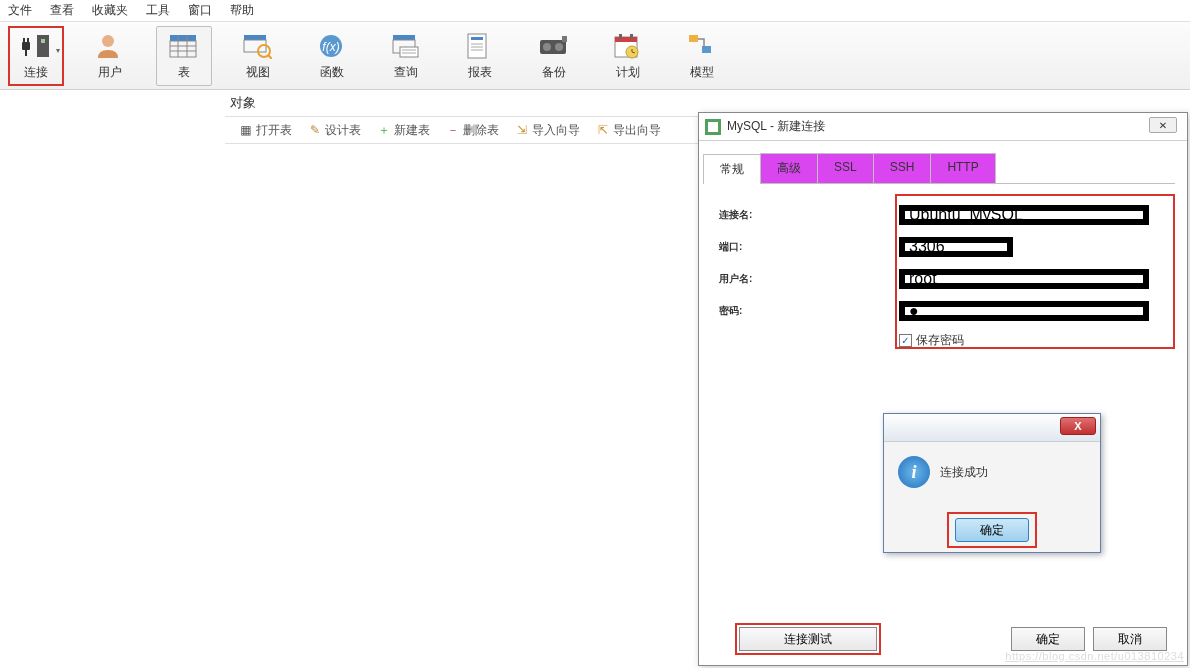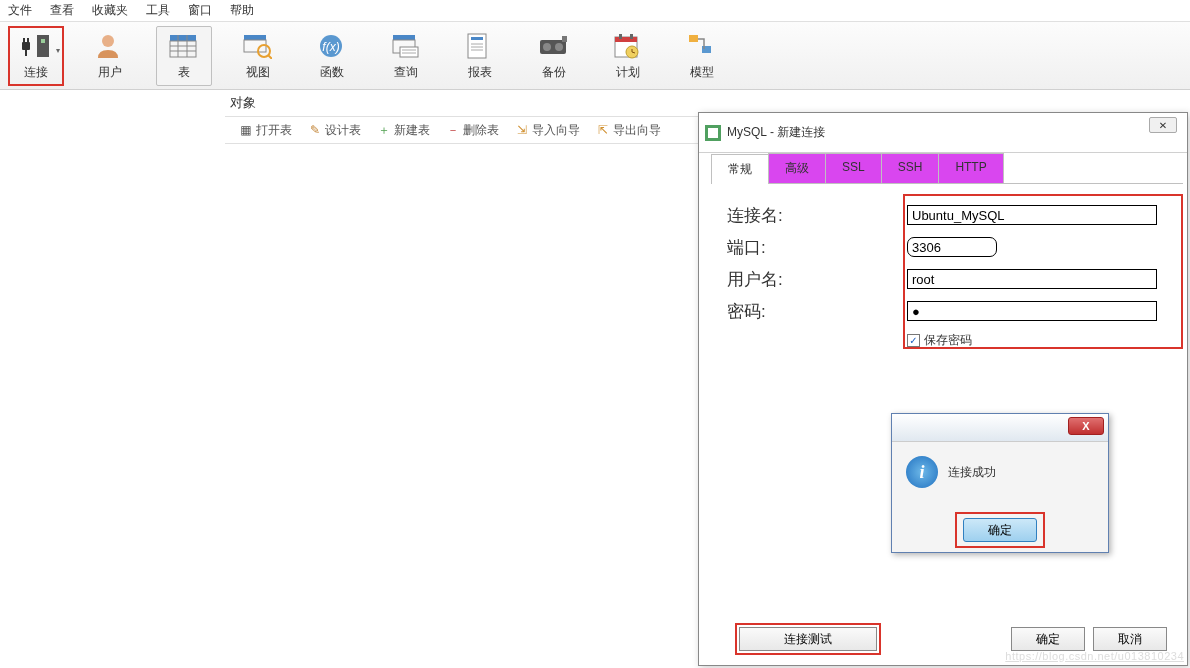--- a/index.html
+++ b/index.html
@@ -16,35 +16,35 @@
     .tool-item.connect { border: 2px solid #d9342b; }
     .tool-item .dropdown-arrow { position: absolute; right: 2px; top: 18px; font-size: 8px; color: #666; }
     
     .sidebar-header { position: absolute; left: 220px; top: 90px; height: 26px; display: flex; align-items: center; padding: 0 10px; font-size: 13px; }
     
     .sub-toolbar { position: absolute; left: 225px; top: 116px; height: 28px; display: flex; align-items: center; gap: 4px; border-top: 1px solid #e0e0e0; border-bottom: 1px solid #e0e0e0; width: 960px; padding-left: 8px; }
     .sub-tool { display: flex; align-items: center; gap: 3px; padding: 2px 6px; font-size: 12px; color: #555; }
     .sub-tool-icon { width: 14px; height: 14px; display: inline-flex; align-items: center; justify-content: center; }
     
     .dialog { position: absolute; left: 698px; top: 112px; width: 490px; height: 554px; background: #fff; border: 1px solid #888; box-shadow: 2px 2px 8px rgba(0,0,0,0.2); }
-    .dialog-title { height: 40px; display: flex; align-items: center; padding: 0 6px; border-bottom: 1px solid #d0d0d0; background: #fff; }
+    .dialog-title { height: 28px; display: flex; align-items: center; padding: 0 6px; border-bottom: 1px solid #d0d0d0; background: #fff; }
     .dialog-title-icon { width: 16px; height: 16px; margin-right: 6px; }
     .dialog-close { position: absolute; right: 10px; top: 4px; width: 28px; height: 16px; border: 1px solid #aaa; border-radius: 2px; display: flex; align-items: center; justify-content: center; font-size: 10px; cursor: default; background: #f0f0f0; }
     
-    .dialog-body { position: absolute; left: 12px; top: 40px; width: 472px; }
+    .dialog-body { position: absolute; left: 4px; top: 40px; width: 472px; }
     .tabs { display: flex; border-bottom: 1px solid #c0c0c0; }
     .tab { padding: 6px 16px; border: 1px solid #c0c0c0; border-bottom: none; margin-right: -1px; background: #d946ef; font-size: 12px; cursor: default; }
     .tab.active { background: #fff; position: relative; top: 1px; }
     
     .form-area { padding: 20px 16px 10px 16px; position: relative; }
     .highlight-box { position: absolute; left: 192px; top: 10px; width: 280px; height: 155px; border: 2px solid #d9342b; pointer-events: none; }
     .form-row { display: flex; align-items: center; margin-bottom: 10px; height: 22px; }
-    .form-label { width: 180px; font-size: 17px; }
-    .form-input { width: 250px; height: 20px; border: 1px solid #000000; padding: 4px 4px; font-size: 13px; }
-    .form-input.short { width: 90px; border-radius: 7px; }
+    .form-label { width: 180px; font-size: 10px; font-weight: bold; }
+    .form-input { width: 250px; height: 20px; border: 6px solid #000000; padding: 4px 4px; font-size: 16px; }
+    .form-input.short { width: 114px; }
     .form-row.gap { margin-top: 28px; }
     .checkbox-row { display: flex; align-items: center; margin-left: 180px; margin-top: 8px; gap: 4px; }
     .checkbox { width: 13px; height: 13px; border: 1px solid #777; display: inline-flex; align-items: center; justify-content: center; font-size: 10px; color: #2060c0; }
     
     .msgbox { position: absolute; left: 180px; top: 260px; width: 218px; height: 140px; background: #f4f4f4; border: 1px solid #6080b0; box-shadow: 2px 2px 6px rgba(0,0,0,0.3); }
     .msgbox-title { height: 28px; background: linear-gradient(#fff, #e0e8f0); border-bottom: 1px solid #ccc; position: relative; }
     .msgbox-close { position: absolute; right: 4px; top: 3px; width: 36px; height: 18px; background: linear-gradient(#e07070, #c03030); border: 1px solid #a02020; border-radius: 3px; color: #fff; display: flex; align-items: center; justify-content: center; font-size: 11px; font-weight: bold; }
     .msgbox-body { display: flex; align-items: center; padding: 14px 14px 0 14px; gap: 10px; }
     .info-icon { width: 32px; height: 32px; border-radius: 50%; background: radial-gradient(#6db8e8, #2070c0); color: #fff; display: flex; align-items: center; justify-content: center; font-weight: bold; font-size: 18px; font-style: italic; font-family: Georgia, serif; }
     .msgbox-footer { position: absolute; bottom: 0; left: 0; right: 0; height: 44px; display: flex; align-items: center; justify-content: center; }

